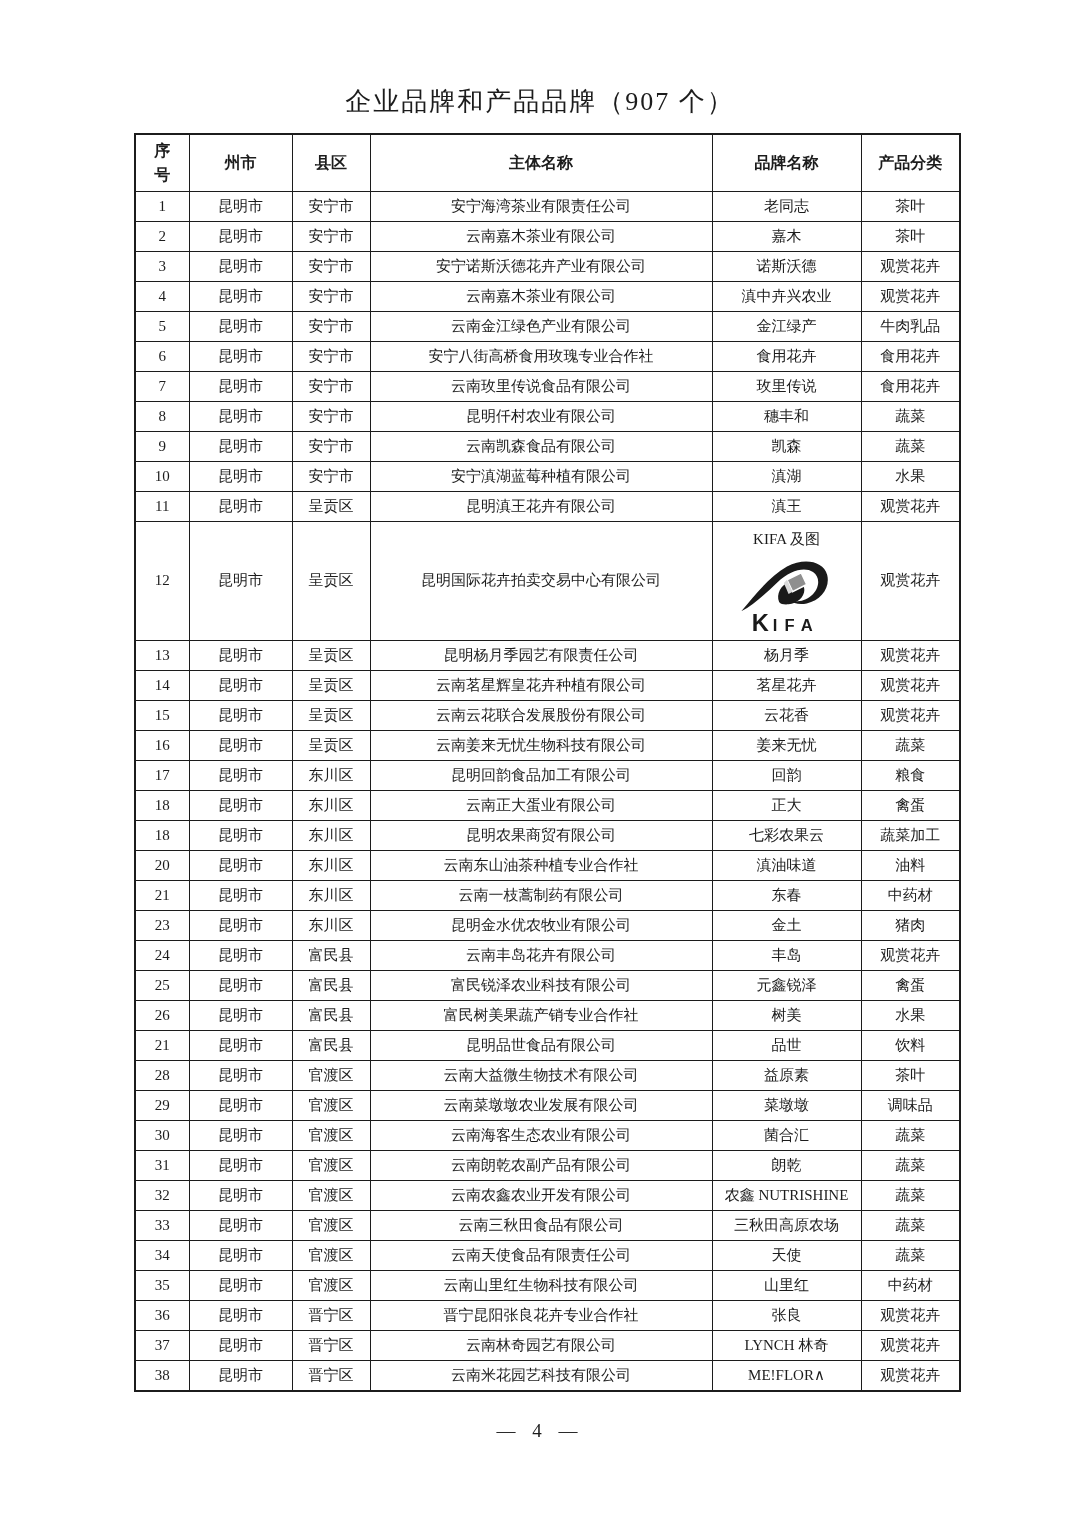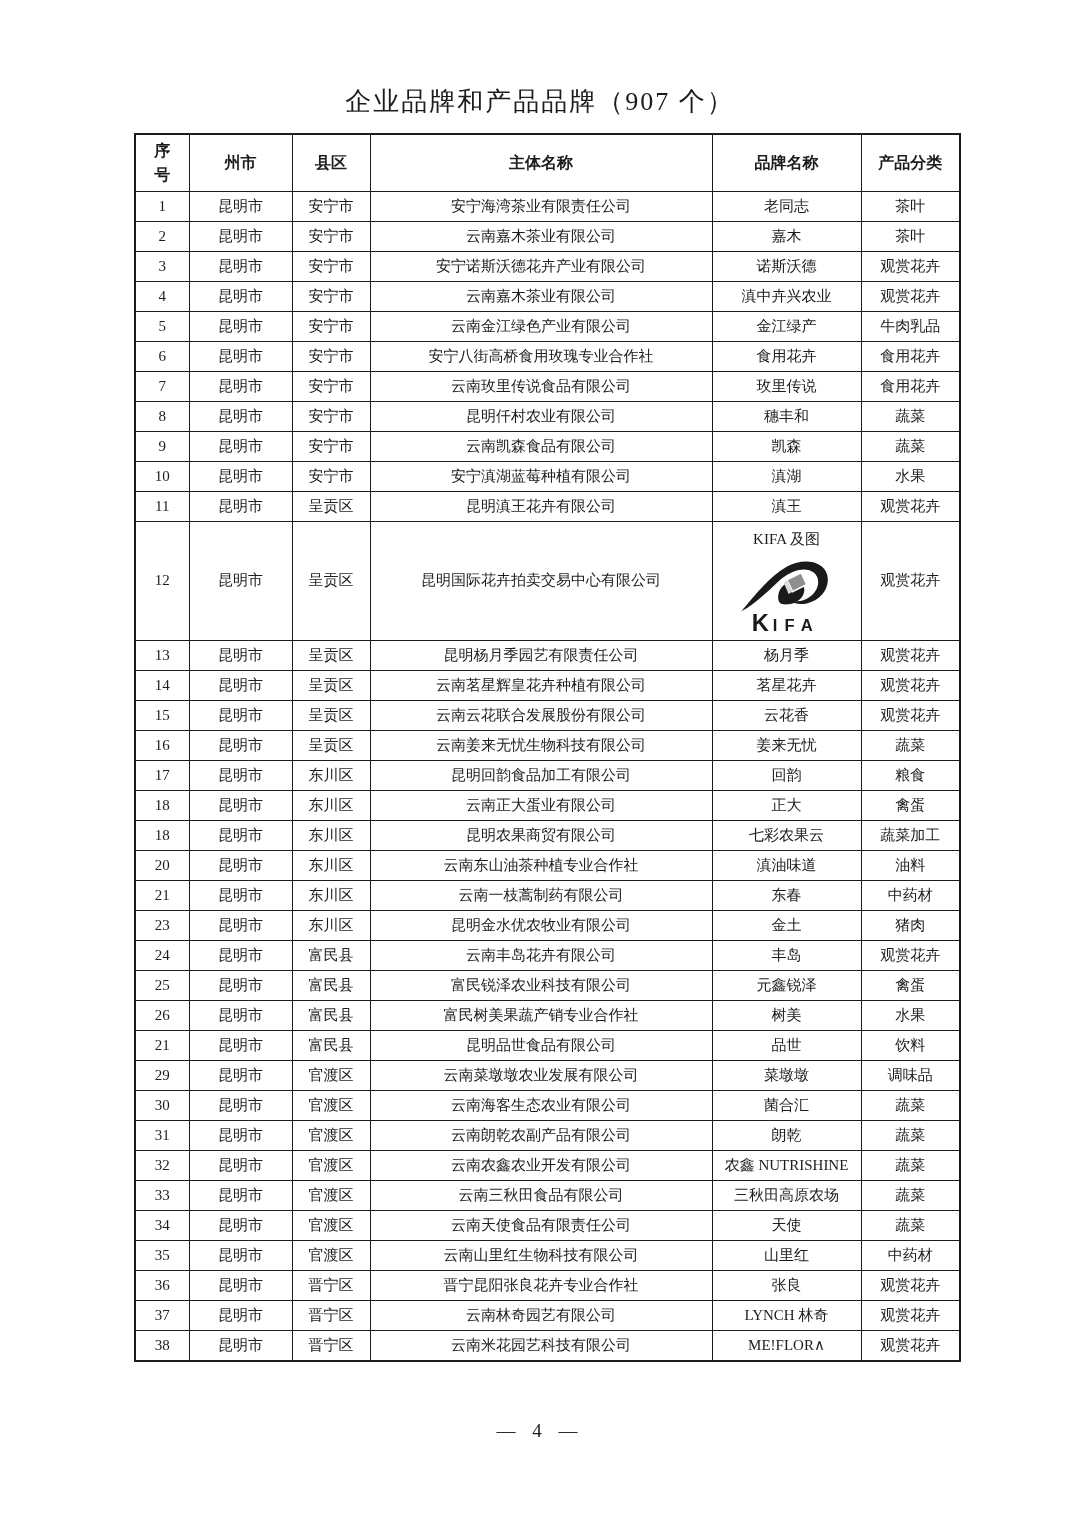--- a/index.html
+++ b/index.html
@@ -333,20 +333,28 @@
       </tr>
       <tr>
         <td>21</td>
         <td>昆明市</td>
         <td>富民县</td>
         <td>昆明品世食品有限公司</td>
         <td>品世</td>
         <td>饮料</td>
       </tr>
       <tr>
+        <td>28</td>
+        <td>昆明市</td>
+        <td>官渡区</td>
+        <td>云南大益微生物技术有限公司</td>
+        <td>益原素</td>
+        <td>茶叶</td>
+      </tr>
+      <tr>
         <td>29</td>
         <td>昆明市</td>
         <td>官渡区</td>
         <td>云南菜墩墩农业发展有限公司</td>
         <td>菜墩墩</td>
         <td>调味品</td>
       </tr>
       <tr>
         <td>30</td>
         <td>昆明市</td>

